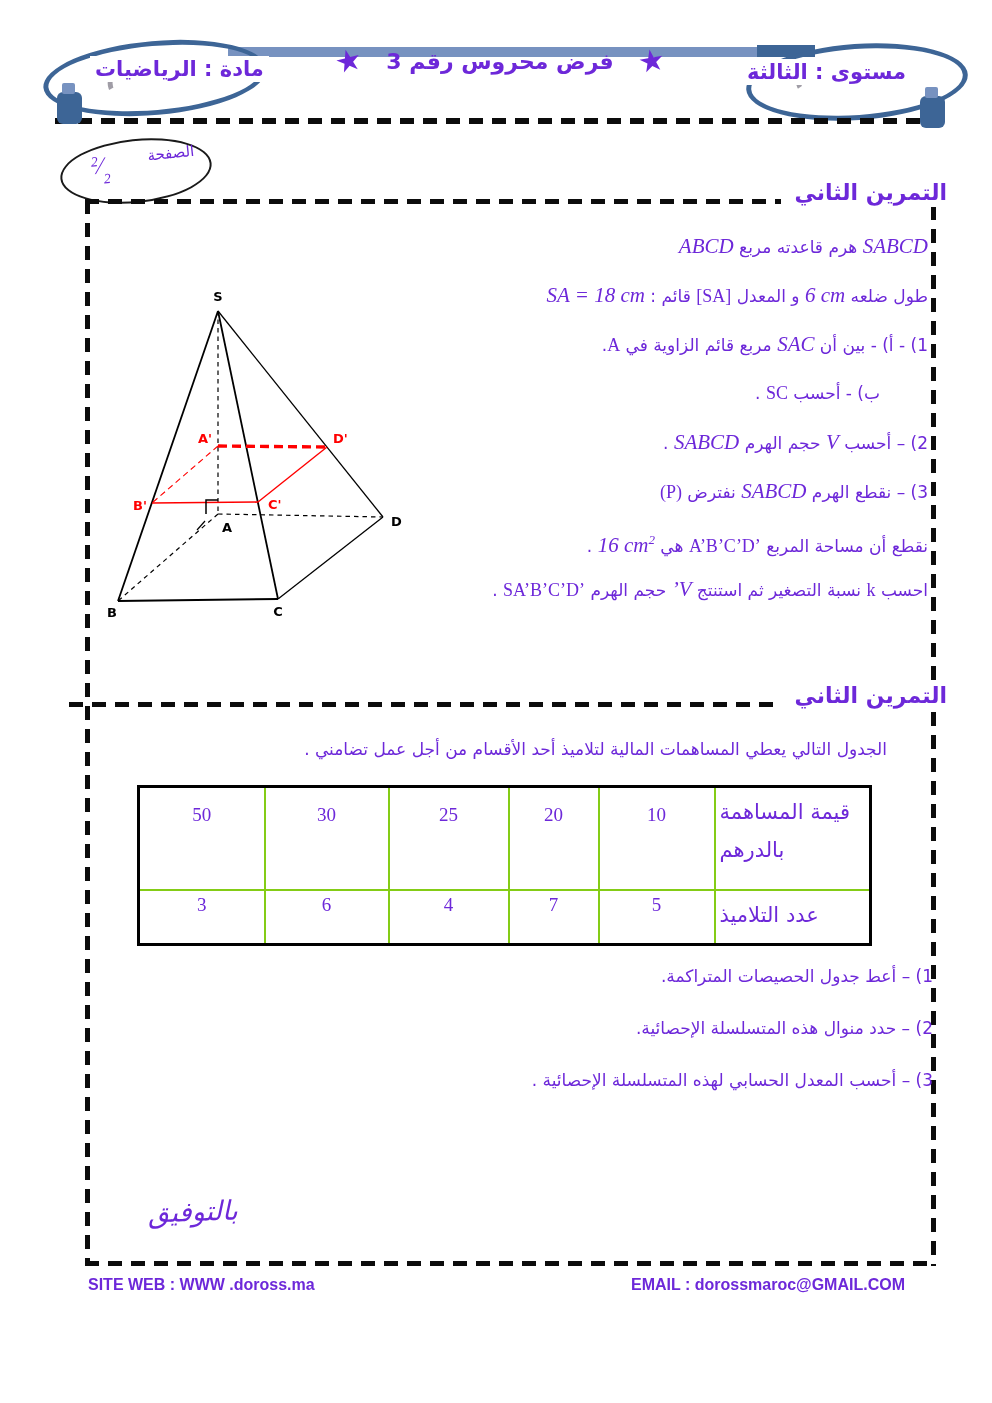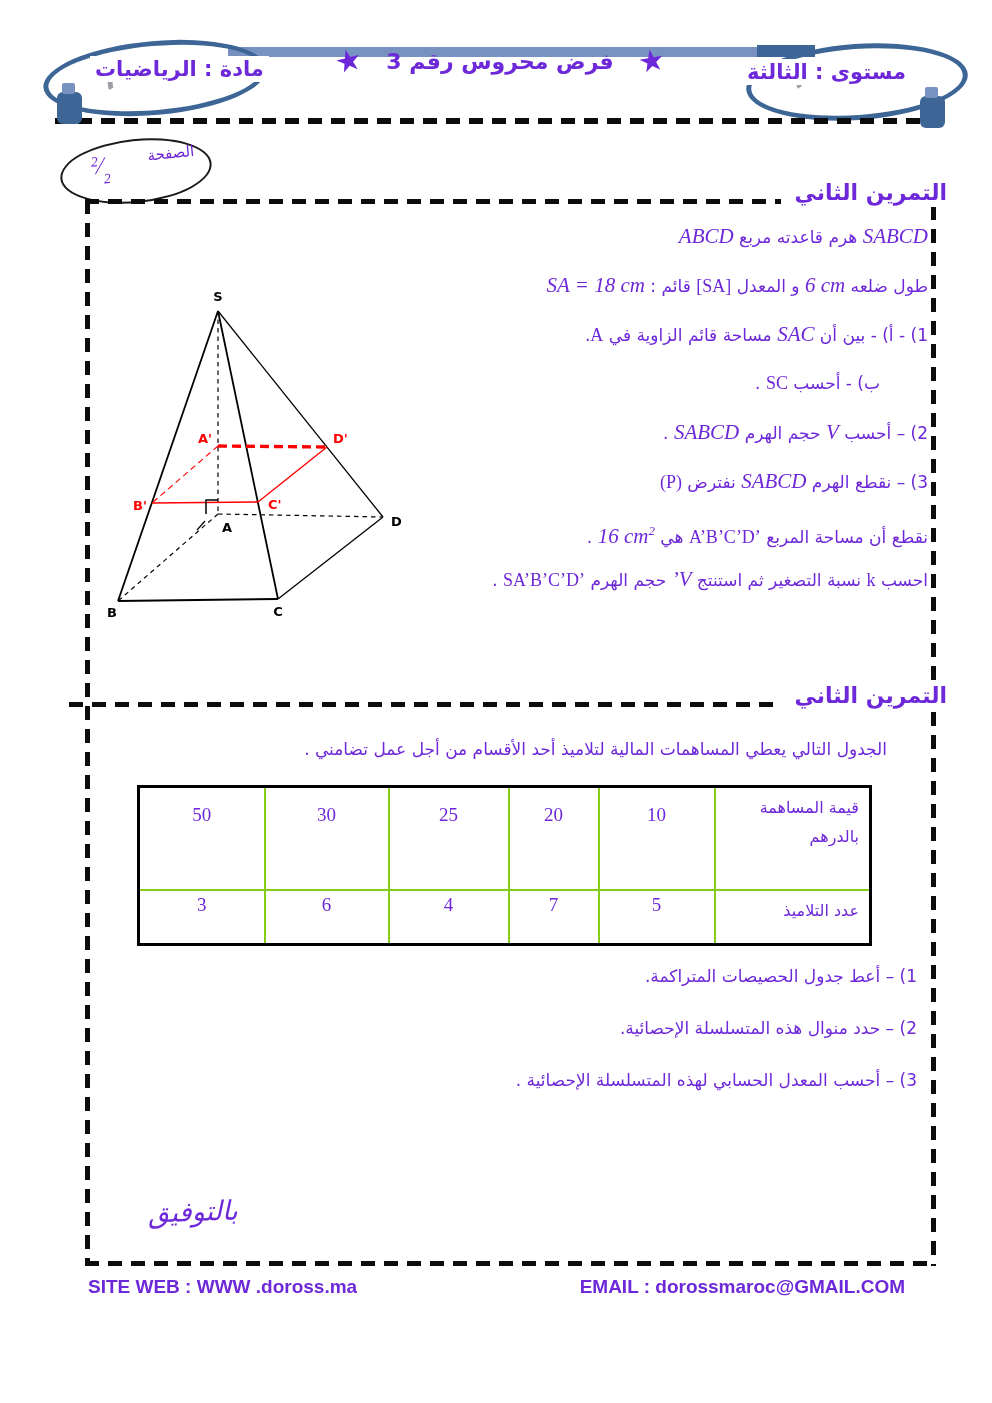--- a/index.html
+++ b/index.html
@@ -53,21 +53,21 @@
   .box-right{left:931px;top:206px;height:1060px;}
   .box-div{left:69px;top:702px;width:723px;}
   .box-bottom{left:85px;top:1261px;width:851px;}
   .ex-head{right:57px;font-size:22px;font-weight:bold;background:#fff;
            padding:0 8px 2px 14px;z-index:5;white-space:nowrap;}
   .ex-head-1{top:180px;}
   .ex-head-2{top:683px;}
 
   
   .ex1-lines{left:95px;top:217px;width:833px;direction:rtl;text-align:right;z-index:2;}
-  .exline{margin:0;height:49px;line-height:39px;font-size:17px;white-space:nowrap;}
+  .exline{margin:0;height:49px;line-height:58px;font-size:17px;white-space:nowrap;}
   .indent-a{padding-right:48px;}
   .indent-b{padding-right:72px;}
   .seg-ar{font-family:"DejaVu Sans",sans-serif;}
   .seg-math{font-family:"Liberation Serif",serif;font-style:italic;font-size:21px;}
   .seg-rom{font-family:"Liberation Serif",serif;font-size:18px;}
   .exline sup{font-size:13px;font-style:italic;}
 
   
   .figure{left:95px;top:284px;width:330px;height:344px;z-index:1;}
   .edge-k{stroke:#000;}
@@ -75,34 +75,34 @@
   .edge-red{stroke:var(--figure-red);}
   .lbl{font-family:"DejaVu Sans",sans-serif;font-size:13px;font-weight:bold;fill:#000;}
   .lblr{font-family:"DejaVu Sans",sans-serif;font-size:13px;font-weight:bold;fill:var(--figure-red);}
 
   
   .ex2-intro{left:95px;top:733px;width:792px;direction:rtl;text-align:right;
              font-size:17px;line-height:32px;padding-right:36px;z-index:2;}
   .contrib-table{left:137px;top:785px;z-index:2;}
   .contrib-table table{border-collapse:collapse;direction:rtl;border:3px solid #000;}
   .contrib-table td{border:2px solid #84cc16;background:#fff;}
-  .td-head{font-size:16px;text-align:right;vertical-align:top;padding:6px 10px 0 4px;line-height:1.8;}
+  .td-head{font-size:21px;text-align:left;vertical-align:top;padding:6px 10px 0 4px;line-height:1.8;}
   .td-val{font-family:"Liberation Serif",serif;font-size:19px;text-align:center;vertical-align:top;}
   .r1 td{height:84px;}
   .r1 .td-val{padding-top:16px;}
   .r2 td{height:46px;}
   .r2 .td-val{padding-top:3px;}
-  .questions{left:84px;top:950px;width:833px;direction:rtl;z-index:2;}
+  .questions{left:100px;top:950px;width:833px;direction:rtl;z-index:2;}
   .qline{margin:0;height:52px;line-height:52px;font-size:17px;white-space:nowrap;}
 
   .closing{left:148px;top:1196px;font-size:27px;font-style:italic;transform:rotate(-2deg);
            direction:rtl;z-index:2;}
 
   .footer{left:88px;top:1276px;width:817px;display:flex;justify-content:space-between;
-          font-family:"Liberation Sans",sans-serif;font-weight:bold;font-size:19px;}
+          font-family:"Liberation Sans",sans-serif;font-weight:bold;font-size:16px;}
 </style>
 </head>
 <body>
 
 <div class="page">
 
   <div class="abs topbar"></div>
   <div class="abs topbar-cap"></div>
   <div class="abs arc arc-left"></div>
   <div class="abs arc arc-right"></div>
@@ -132,21 +132,21 @@
   <div class="abs vdash box-right"></div>
   <div class="abs hdash box-div"></div>
   <div class="abs hdash box-bottom"></div>
 
   <div class="abs ex-head ex-head-1" dir="rtl">التمرين الثاني</div>
   <div class="abs ex-head ex-head-2" dir="rtl">التمرين الثاني</div>
 
   <div class="abs ex1-lines">
     <p class="exline"><span class="seg-math" dir="ltr">SABCD</span><span class="seg-ar"> هرم قاعدته مربع </span><span class="seg-math" dir="ltr">ABCD</span></p>
     <p class="exline"><span class="seg-ar">طول ضلعه </span><span class="seg-math" dir="ltr">6 cm</span><span class="seg-ar"> و المعدل </span><span class="seg-rom" dir="ltr">[SA]</span><span class="seg-ar"> قائم : </span><span class="seg-math" dir="ltr">SA = 18 cm</span></p>
-    <p class="exline"><span class="seg-ar">1) - أ) - بين أن </span><span class="seg-math" dir="ltr">SAC</span><span class="seg-ar"> مساحة قائم الزاوية في </span><span class="seg-rom" dir="ltr">A</span><span class="seg-ar">.</span></p>
+    <p class="exline"><span class="seg-ar">1) - أ) - بين أن </span><span class="seg-math" dir="ltr">SAC</span><span class="seg-ar"> مربع قائم الزاوية في </span><span class="seg-rom" dir="ltr">A</span><span class="seg-ar">.</span></p>
     <p class="exline indent-a"><span class="seg-ar">ب) - أحسب </span><span class="seg-rom" dir="ltr">SC</span><span class="seg-ar"> .</span></p>
     <p class="exline"><span class="seg-ar">2) – أحسب </span><span class="seg-math" dir="ltr">V</span><span class="seg-ar"> حجم الهرم </span><span class="seg-math" dir="ltr">SABCD</span><span class="seg-ar"> .</span></p>
     <p class="exline"><span class="seg-ar">3) – نقطع الهرم </span><span class="seg-math" dir="ltr">SABCD</span><span class="seg-ar"> نفترض </span><span class="seg-rom" dir="ltr">(P)</span></p>
     <p class="exline"><span class="seg-ar">نقطع أن مساحة المربع </span><span class="seg-rom" dir="ltr">A’B’C’D’</span><span class="seg-ar"> هي </span><span class="seg-math" dir="ltr">16 cm<sup>2</sup></span><span class="seg-ar"> .</span></p>
     <p class="exline"><span class="seg-ar">احسب </span><span class="seg-rom" dir="ltr">k</span><span class="seg-ar"> نسبة التصغير ثم استنتج </span><span class="seg-math" dir="ltr">’V</span><span class="seg-ar"> حجم الهرم </span><span class="seg-rom" dir="ltr">SA’B’C’D’</span><span class="seg-ar"> .</span></p>
   </div>
 
   <svg class="abs figure" viewBox="0 0 330 344">
     <g>
       <line class="edge-k" x1="123" y1="27" x2="23" y2="317" stroke-width="1.8"></line>

